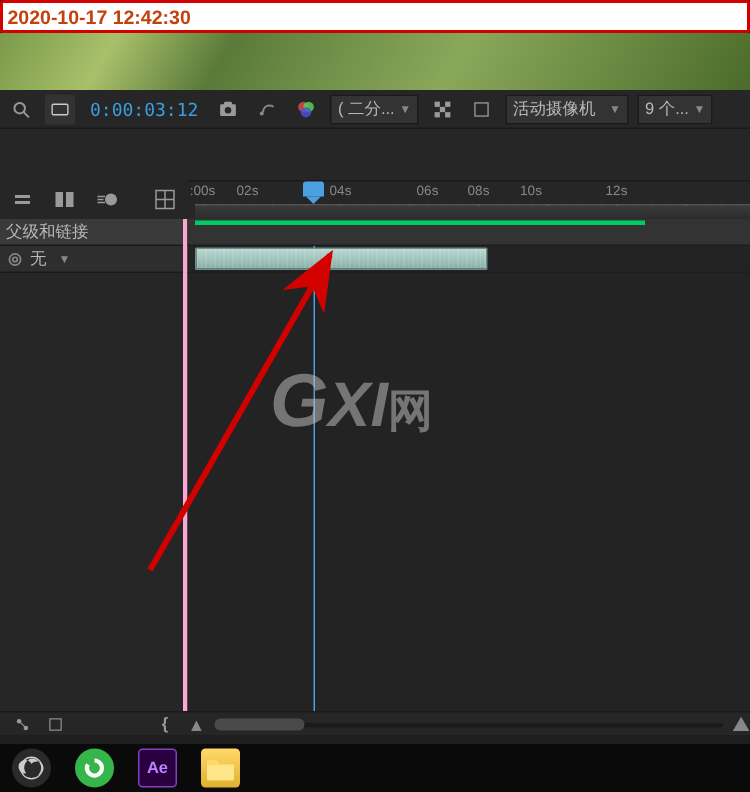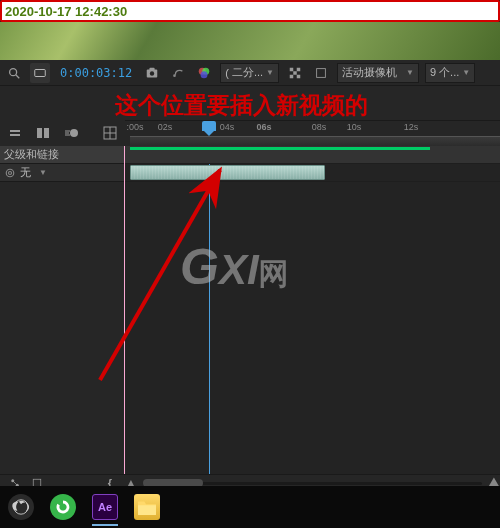--- a/index.html
+++ b/index.html
@@ -1,20 +1,20 @@
 <!DOCTYPE html>
 <html><head>
 <meta charset="utf-8">
 <style>
   * { margin:0; padding:0; box-sizing:border-box; font-family:"Microsoft YaHei", Arial, sans-serif; }
   body { width:500px; height:528px; background:#1e1e1e; overflow:hidden; position:relative; }
 
   
   .ts-bar { position:absolute; top:0; left:0; right:0; height:22px; background:#fff; border:2px solid #d30000; border-radius:2px; display:flex; align-items:center; padding:0 3px; z-index:50; }
-  .ts-text { font-size:13px; font-weight:bold; color:#4d7c0f; font-family:Arial,sans-serif; }
+  .ts-text { font-size:13px; font-weight:bold; color:#c2410c; font-family:Arial,sans-serif; }
 
   
   .desktop-bg { position:absolute; top:22px; left:0; right:0; height:44px; background:linear-gradient(120deg,#7a9a4a 0%, #a8c06a 15%, #5a7a3a 30%, #8aa85a 60%, #4a6a2a 100%); z-index:1; }
 
   
   .ae { position:absolute; top:60px; left:0; right:0; bottom:38px; background:#262626; color:#b8b8b8; font-size:11px; z-index:10;text-align:right; }
 
   
   .toolbar { height:26px; background:#262626; border-bottom:1px solid #1a1a1a; display:flex; align-items:center; gap:6px; padding:0 4px; }
   .tb-btn { width:20px; height:20px; display:flex; align-items:center; justify-content:center; color:#9a9a9a; cursor:pointer; border-radius:2px; }
@@ -31,21 +31,21 @@
   .tr2-icon { width:18px; height:18px; display:flex; align-items:center; justify-content:center; color:#9a9a9a; }
 
   
   .ruler { position:absolute; top:60px; left:125px; right:0; height:26px; background:#262626; border-top:1px solid #1a1a1a; }
   .ruler-bar { position:absolute; top:15px; left:5px; right:0; height:11px; background:linear-gradient(#3a3a3a,#2a2a2a); border-top:1px solid #555; }
   .tick-label { position:absolute; top:1px; font-size:9px; color:#888; transform:translateX(-50%); }
   .tick { position:absolute; top:15px; width:1px; height:5px; background:#888; }
   .tick.minor { height:3px; background:#666; }
 
   
-  .leftcol { position:absolute; top:86px; left:0; width:125px; bottom:16px; background:#262626; border-right:1px solid #f9a8d4; }
+  .leftcol { position:absolute; top:86px; left:0; width:125px; bottom:16px; background:#262626; border-right:3px solid #f9a8d4; }
   .lc-row { height:18px; display:flex; align-items:center; padding:0 4px; font-size:11px; }
   .lc-head { background:#3a3a3a; border-bottom:1px solid #1a1a1a; }
   .lc-layer { background:#2e2e2e; border-bottom:1px solid #1a1a1a; gap:4px; }
   .link-icon { width:12px; height:12px; color:#888; }
   .chev { font-size:8px; color:#888; margin-left:4px; }
 
   
   .tl-body { position:absolute; top:86px; left:125px; right:0; bottom:16px; background:#232323; }
   .tl-row { height:18px; position:relative; border-bottom:1px solid #1e1e1e; }
   .tl-row.head { background:#333333; }
@@ -61,21 +61,21 @@
   
   .tl-footer { position:absolute; bottom:0; left:0; right:0; height:16px; background:#262626; border-top:1px solid #1a1a1a; display:flex; align-items:center; }
   .tlf-left { width:125px; display:flex; align-items:center; gap:8px; padding:0 8px; }
   .tlf-icon { width:14px; height:14px; color:#9a9a9a; display:flex; align-items:center; justify-content:center; }
   .tlf-zoom { flex:1; height:10px; position:relative; margin:0 6px; }
   .zoom-track { position:absolute; top:4px; left:0; right:0; height:3px; background:#1a1a1a; border-radius:2px; }
   .zoom-thumb { position:absolute; top:1px; left:0; width:60px; height:8px; background:#4a4a4a; border-radius:4px; }
   .zoom-end { width:12px; height:12px; display:flex; align-items:center; justify-content:center; color:#888; font-size:12px; }
 
   
-  .taskbar { position:absolute; bottom:0; left:0; right:0; height:42px; background:#0a0a0a; display:flex; align-items:center; z-index:30;}
+  .taskbar { position:absolute; bottom:0; left:0; right:0; height:32px; background:#0a0a0a; display:flex; align-items:center; z-index:30;}
   .task-item { width:42px; height:38px; display:flex; align-items:center; justify-content:center; position:relative; }
   .task-item.active::after { content:""; position:absolute; bottom:0; left:8px; right:8px; height:2px; background:#76b1e0; }
   .task-ico { width:26px; height:26px; border-radius:3px; display:flex; align-items:center; justify-content:center; font-size:14px; }
   .ico-obs { background:#2a2a2a; color:#ddd; border-radius:50%; }
   .ico-360 { background:#36b54a; color:#fff; border-radius:50%; font-size:16px; }
   .ico-ae { background:#2a0040; color:#c080ff; font-size:11px; font-weight:bold; border:1px solid #8040c0; }
   .ico-folder { background:linear-gradient(#ffd96a,#e0b030); }
 
   
   .arrow-svg { position:absolute; z-index:45; pointer-events:none; }
@@ -147,21 +147,20 @@
     <div class="tb-sel">
         <span>活动摄像机</span>
         <span class="dd" style="margin-left:6px">▼</span>
       </div>
     <div class="tb-sel">
         <span>9 个...</span>
         <span class="dd">▼</span>
       </div>
   </div>
 
-  <div class="annot">这个位置要插入新视频的</div>
 
   <div class="toolrow2">
     <div class="tr2-icon">
         <svg width="16" height="16" viewBox="0 0 16 16" fill="currentColor">
           <path d="M3 5h10v2H3zM3 9h10v2H3z"></path>
         </svg>
       </div>
     <div class="tr2-icon">
         <svg width="16" height="16" viewBox="0 0 16 16" fill="currentColor">
           <rect x="2" y="3" width="5" height="10"></rect>
@@ -192,21 +191,21 @@
         <div class="tick-label" style="left: 40px;">02s</div>
         <div class="tick" style="left: 56px;"></div>
         <div class="tick minor" style="left: 67.5px;"></div>
         <div class="tick minor" style="left: 79px;"></div>
         <div class="tick minor" style="left: 90.5px;"></div>
         <div class="tick-label" style="left: 102px;">04s</div>
         <div class="tick" style="left: 102px;"></div>
         <div class="tick minor" style="left: 113.5px;"></div>
         <div class="tick minor" style="left: 125px;"></div>
         <div class="tick minor" style="left: 136.5px;"></div>
-        <div class="tick-label" style="left: 139px; font-weight: bold;">06s</div>
+        <div class="tick-label" style="left: 160px;">06s</div>
         <div class="tick" style="left: 148px;"></div>
         <div class="tick minor" style="left: 159.5px;"></div>
         <div class="tick minor" style="left: 171px;"></div>
         <div class="tick minor" style="left: 182.5px;"></div>
         <div class="tick-label" style="left: 194px;">08s</div>
         <div class="tick" style="left: 194px;"></div>
         <div class="tick minor" style="left: 205.5px;"></div>
         <div class="tick minor" style="left: 217px;"></div>
         <div class="tick minor" style="left: 228.5px;"></div>
         <div class="tick-label" style="left: 229px;">10s</div>

